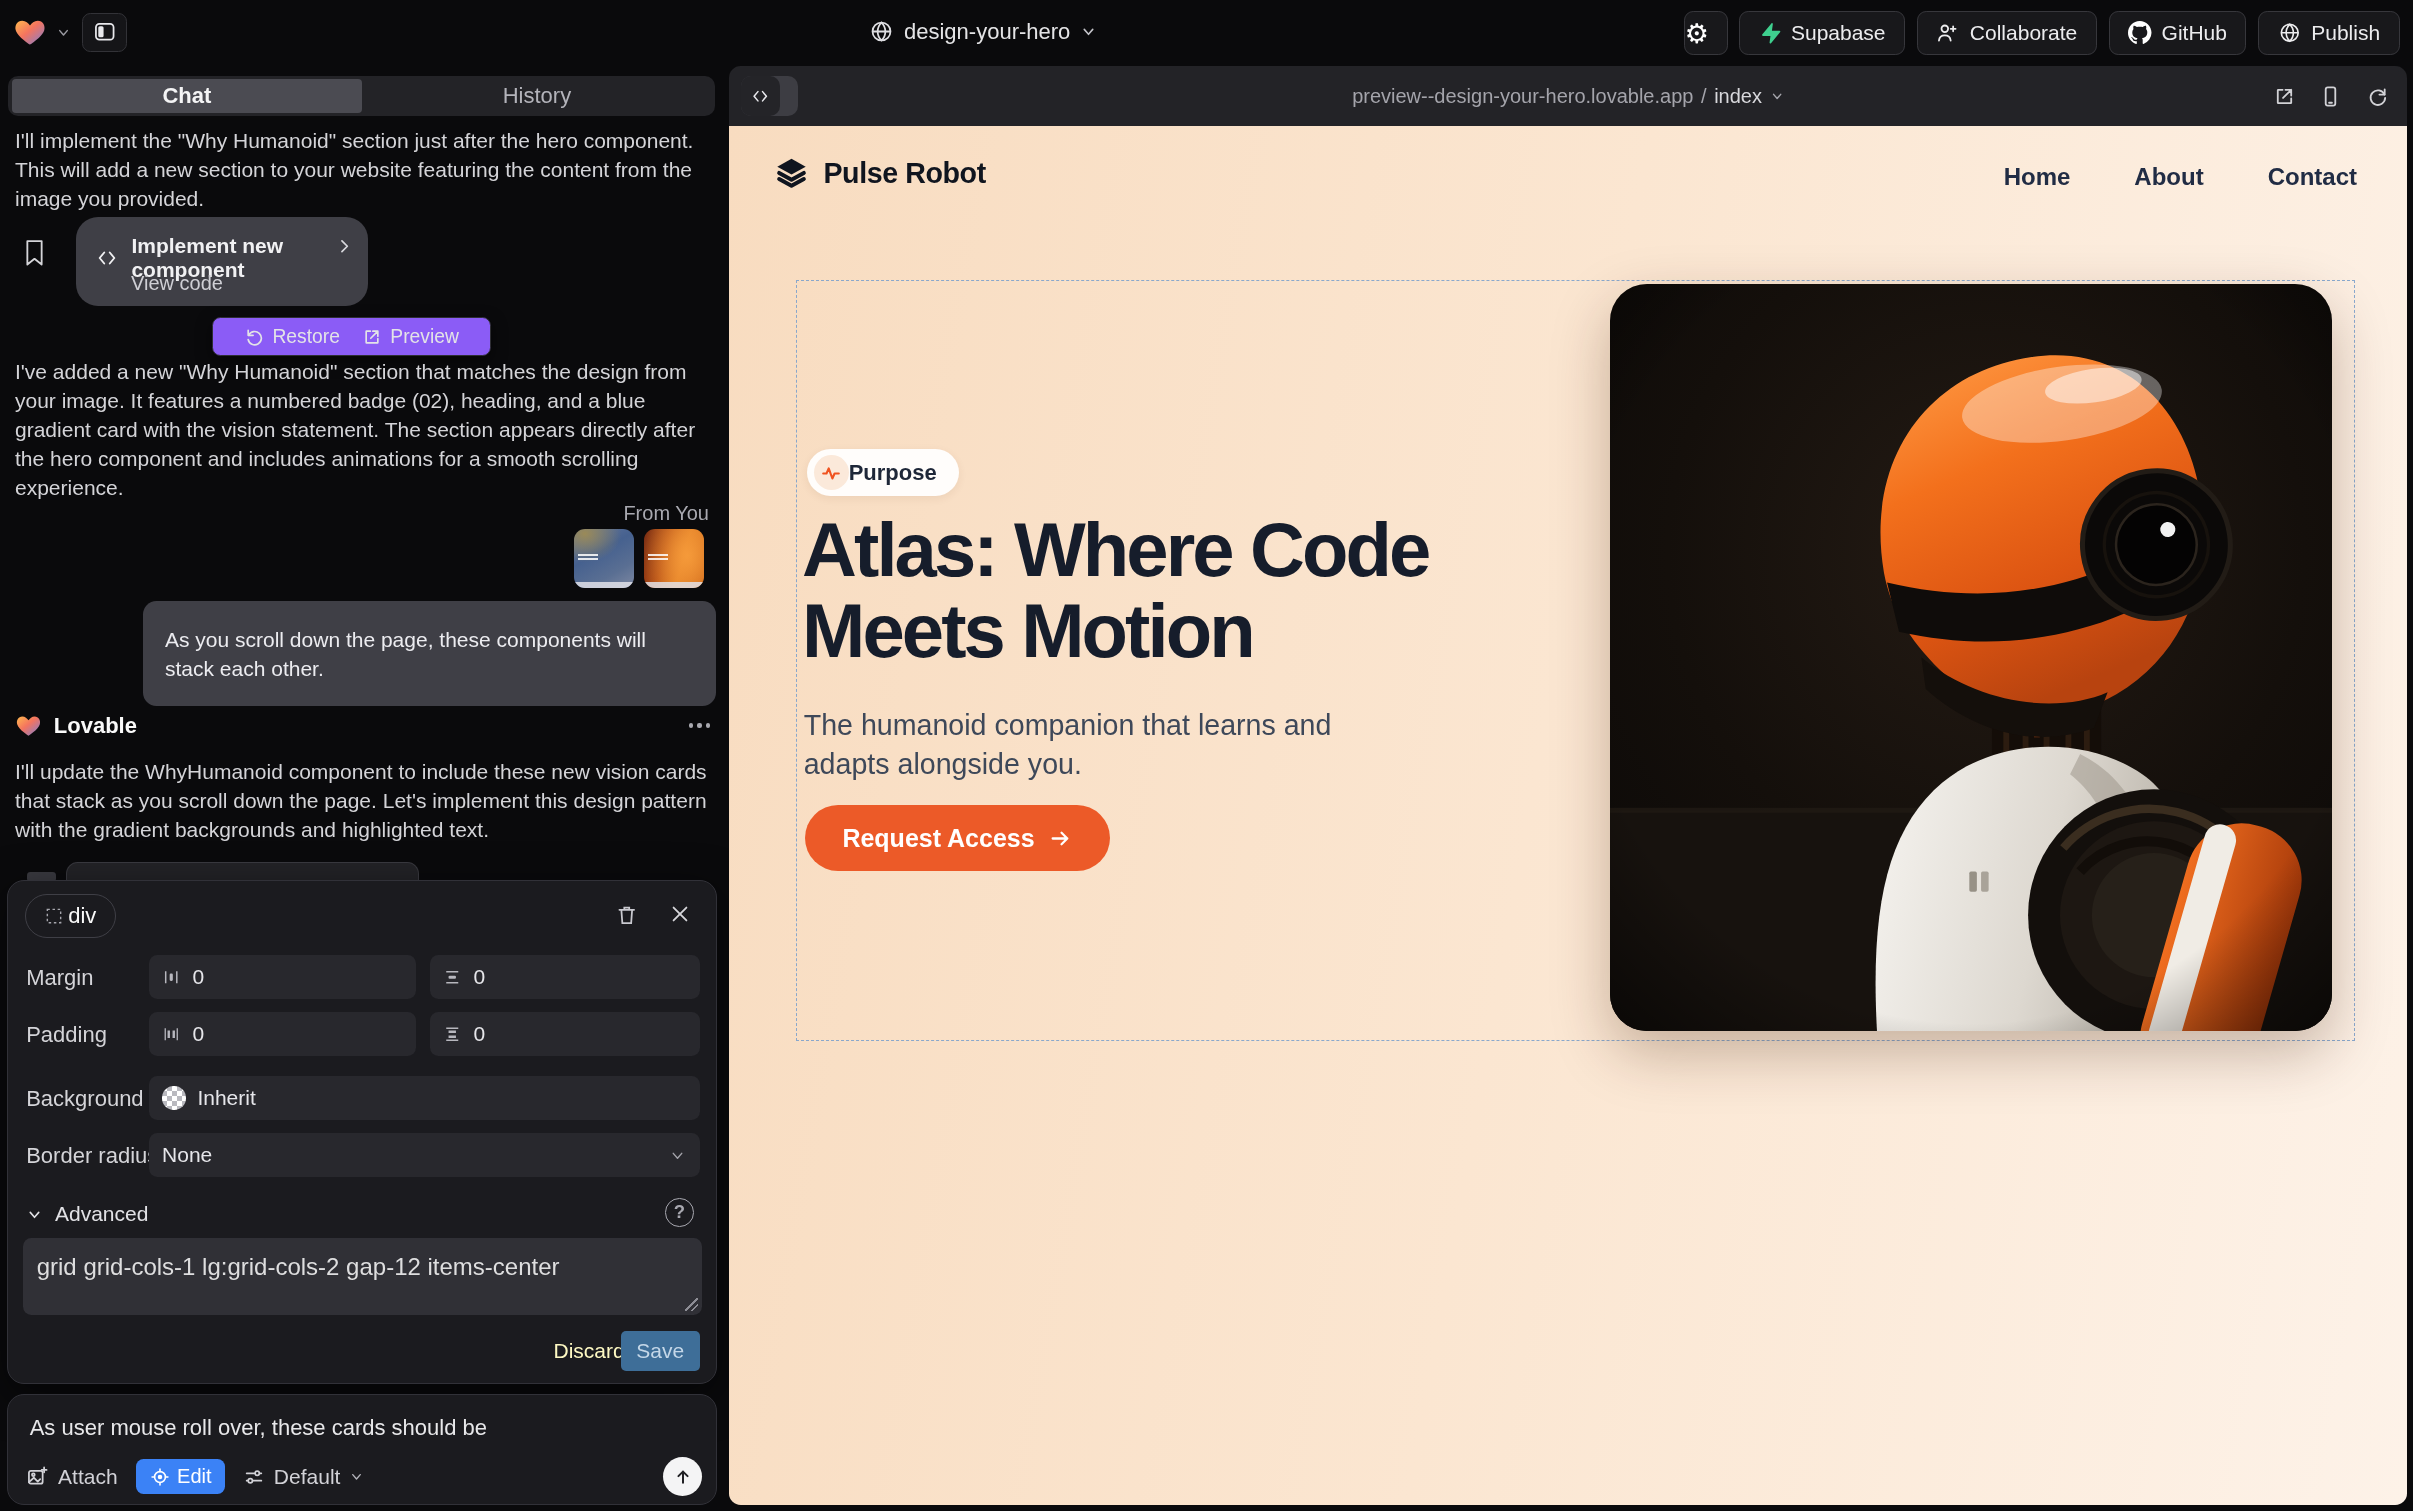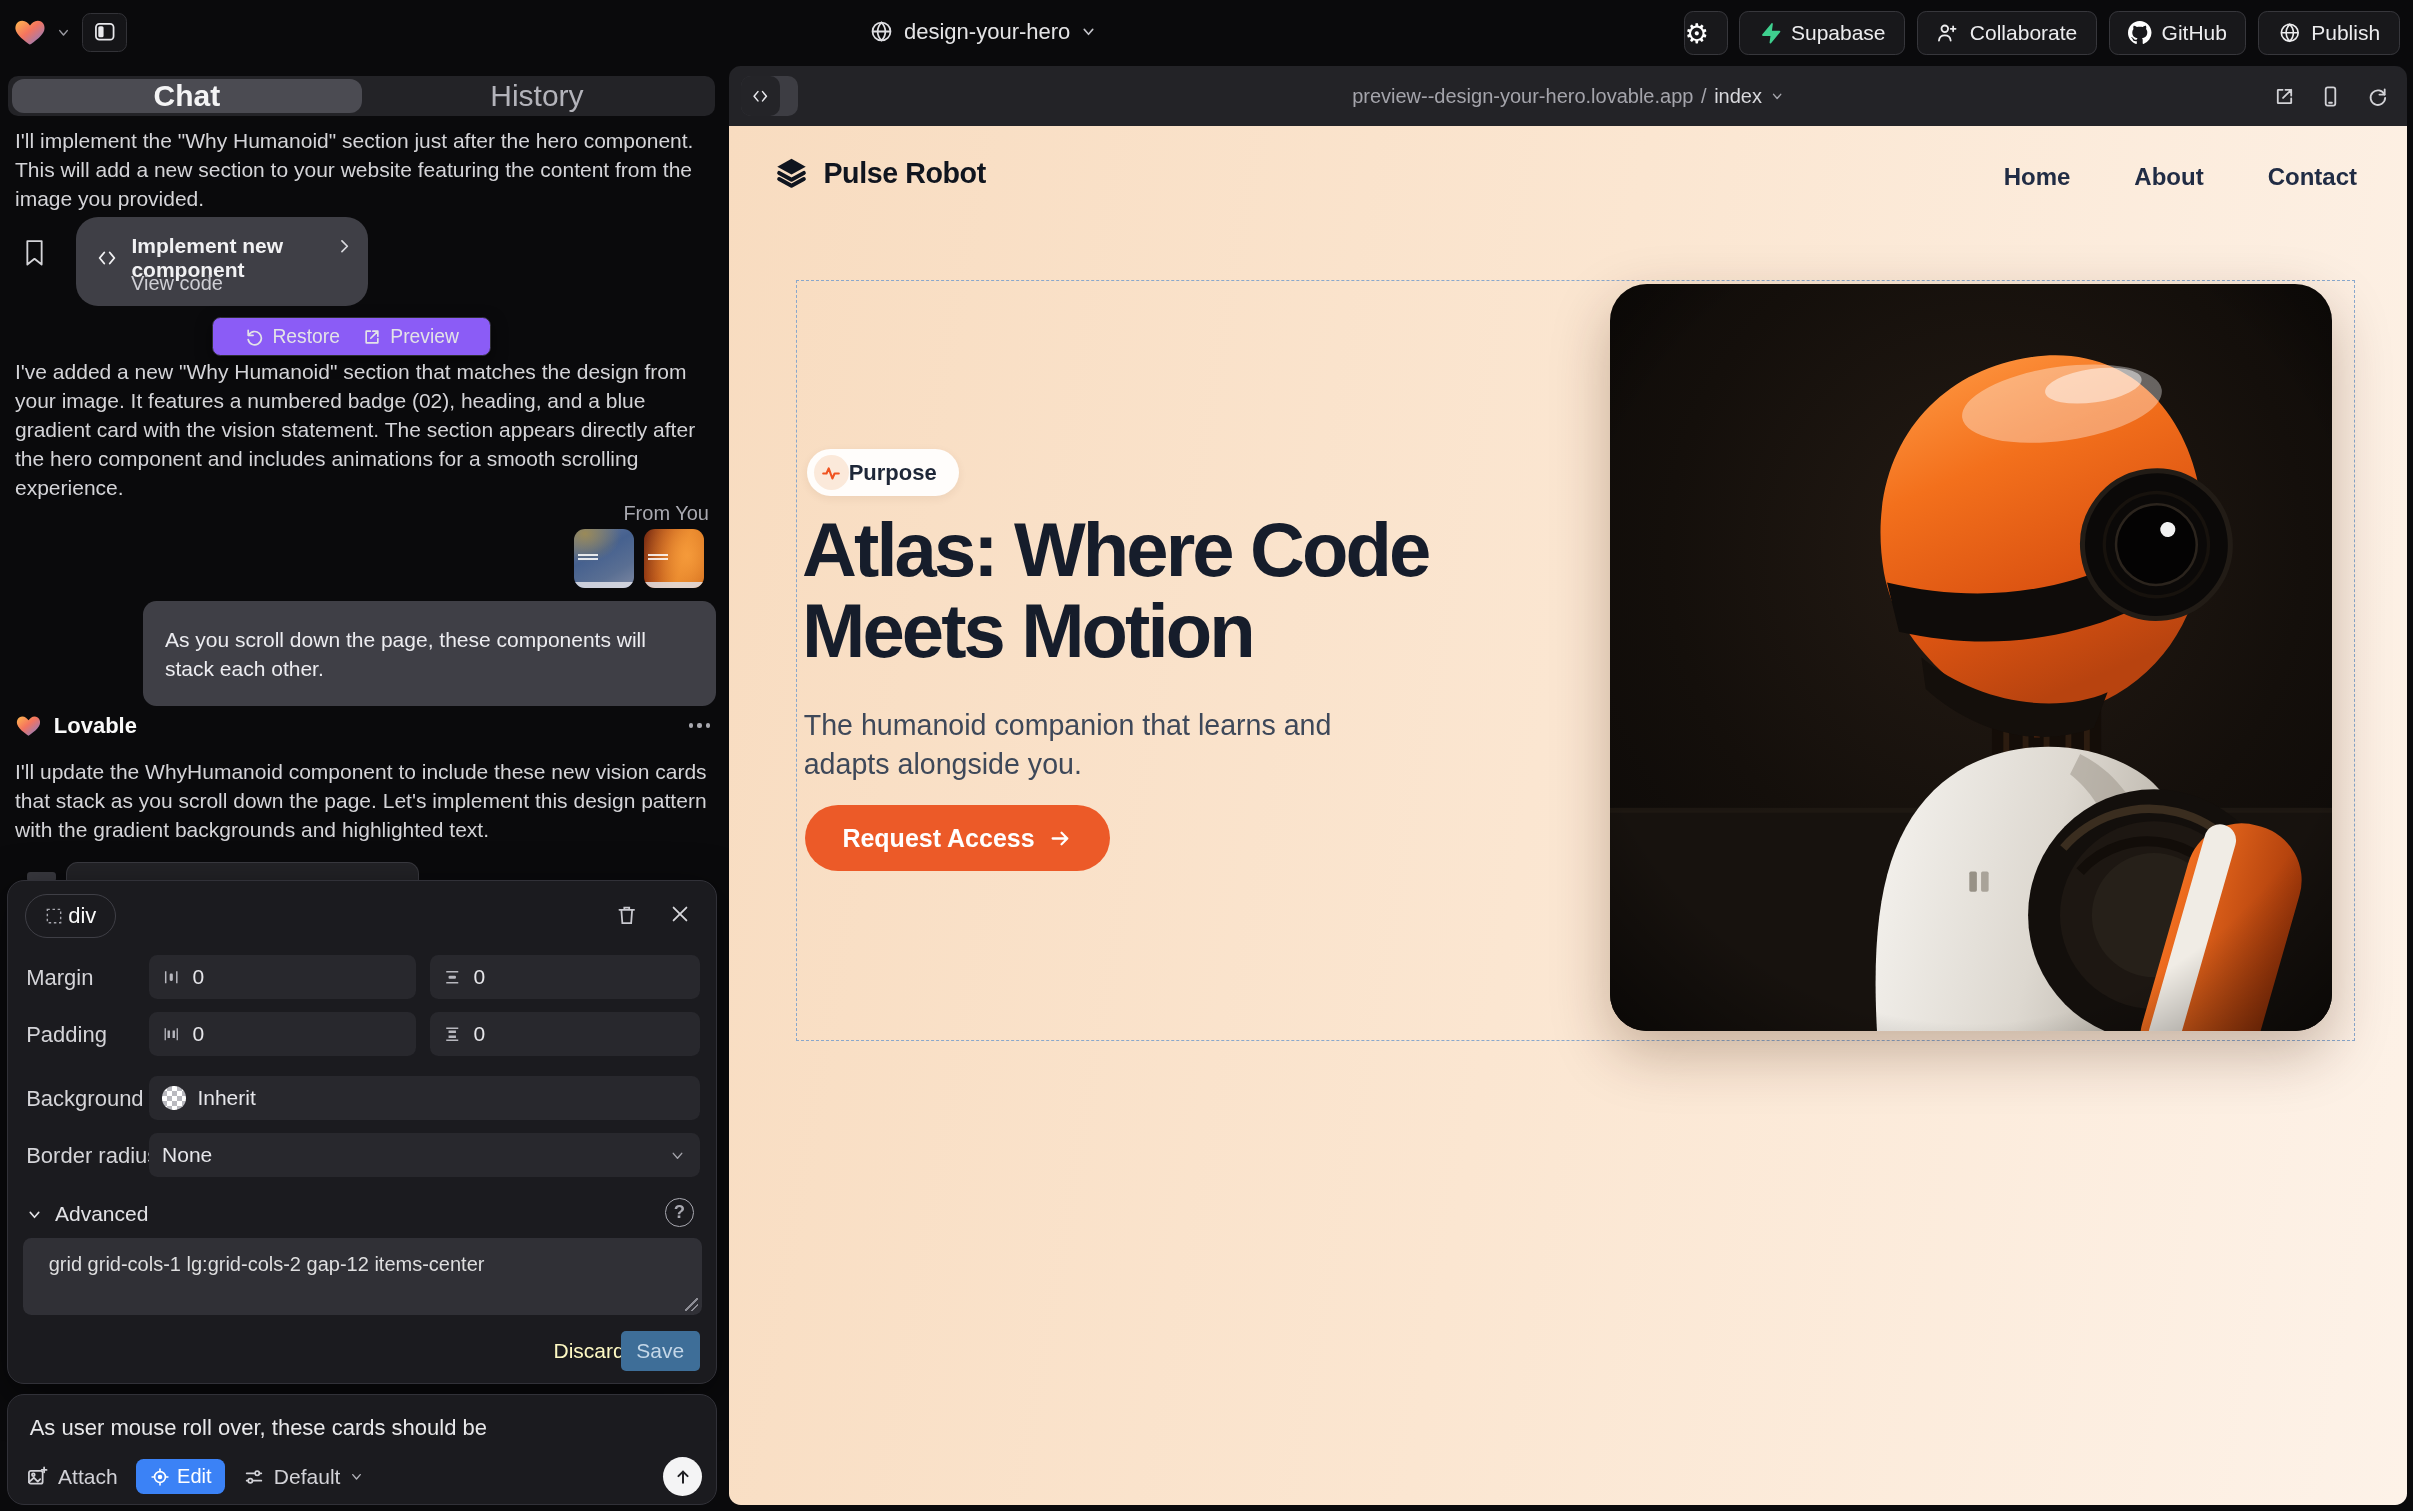--- a/index.html
+++ b/index.html
@@ -15,21 +15,21 @@
   .icon-btn{display:flex;align-items:center;justify-content:center;border:0.8px solid #323237;border-radius:8.4px;background:#151518;color:#e6e6e9;cursor:pointer}
   .toggle-btn{left:82px;top:12.6px;width:45px;height:39px}
   .project-group{left:869px;top:18.5px;display:flex;align-items:center;gap:10px;color:#e4e4e6;font-size:22px}
   .tb-right{right:13.4px;top:11px;display:flex;gap:11.8px;align-items:center}
   .tb-btn{height:44px;display:flex;align-items:center;gap:10px;padding:0 18.5px;border:0.8px solid #37373c;border-radius:9.2px;background:#18181b;color:#ececee;font-size:21px;cursor:pointer}
   .gear-btn{width:44px;height:44px;padding:0}
   .gear-glyph{font-family:"DejaVu Sans",sans-serif;font-size:27px;color:#fff;line-height:1}
 
   
   .tabs{left:8.4px;top:76px;width:707px;height:40px;background:#232327;border-radius:10px;display:flex;padding:3.4px}
-  .tab{flex:1;display:flex;align-items:center;justify-content:center;font-size:30px;color:#b3b3ba;border-radius:12px;cursor:pointer}
+  .tab{flex:1;display:flex;align-items:center;justify-content:center;font-size:22px;color:#b3b3ba;border-radius:4px;cursor:pointer}
   .tab.active{background:#4b4b52;color:#f4f4f5;font-weight:bold}
   .msg{left:15px;width:695px;font-size:21px;line-height:29px;color:#d4d4d8}
   .bookmark{left:22px;top:238px;color:#d4d4d8}
   .comp-card{left:76px;top:217px;width:292px;height:89px;background:#3f3f46;border-radius:22px;cursor:pointer}
   .comp-row1{position:absolute;left:20px;top:17px;display:flex;align-items:center;gap:13.4px;color:#f1f1f3;font-size:21px;font-weight:bold}
   .comp-chev{position:absolute;right:15px;top:20px;color:#d9d9de}
   .comp-sub{position:absolute;left:55px;top:55px;font-size:20px;color:#cfcfd5}
   .hover-bar{left:212px;top:317px;height:39px;display:flex;align-items:center;gap:22px;background:#8b5cf6;border:0.8px solid #2e2e34;border-radius:8.4px;padding:0 31px;box-shadow:0 5px 15px rgba(0,0,0,.5)}
   .hover-item{display:flex;align-items:center;gap:8.4px;font-size:19.3px;color:#e3e3e7;cursor:pointer}
   .from-you{left:15px;top:502px;width:694px;text-align:right;font-size:20px;color:#a9a9b0}
@@ -50,21 +50,21 @@
   .panel{left:6.7px;top:880px;width:710px;height:504px;background:#1b1b1f;border:0.8px solid #313138;border-radius:17px;box-shadow:0 11.8px 42px rgba(0,0,0,.55)}
   .tag-pill{position:absolute;left:17px;top:13.4px;height:44px;display:flex;align-items:center;gap:4px;padding:0 18.5px;border:0.8px solid #3f3f46;border-radius:22px;color:#fafafa;font-size:22px;cursor:pointer}
   .panel-hicon{position:absolute;top:22px;color:#c9c9cf;cursor:pointer}
   .row-label{position:absolute;left:18.5px;font-size:22px;color:#d4d4d8}
   .field{position:absolute;height:44px;background:#28282d;border-radius:8.4px;display:flex;align-items:center;gap:11.8px;padding:0 13.4px;font-size:21px;color:#e6e6ea;cursor:text}
   .field .fic{color:#b7b7be;flex:none}
   .select-chev{margin-left:auto;color:#a3a3aa}
   .adv-row{position:absolute;left:18.5px;top:321px;display:flex;align-items:center;gap:11.8px;color:#e2e2e6;font-size:21px;cursor:pointer}
   .help-circle{position:absolute;right:22px;top:317px;width:28.6px;height:28.6px;border:1.7px solid #a8a8b0;border-radius:50%;color:#a8a8b0;display:flex;align-items:center;justify-content:center;cursor:pointer}
   .help-circle::after{content:"?";font-size:18.5px;font-weight:bold}
-  .classes-input{position:absolute;left:15px;top:357px;width:679px;height:77px;background:#303036;border:none;border-radius:8.4px;resize:none;padding:15px 26px;font-family:"Liberation Sans",sans-serif;font-size:20px;color:#dededf;outline:none}
+  .classes-input{position:absolute;left:15px;top:357px;width:679px;height:77px;background:#303036;border:none;border-radius:8.4px;resize:none;padding:15px 14px;font-family:"Liberation Sans",sans-serif;font-size:24px;color:#dededf;outline:none}
   .resize-grip{position:absolute;left:677px;top:417px;width:13.4px;height:13.4px;background:linear-gradient(135deg,transparent 0 46%,#8d8d95 46% 54%,transparent 54% 70%,#8d8d95 70% 78%,transparent 78%)}
   .discard-btn{position:absolute;left:534px;top:450px;height:40px;display:flex;align-items:center;padding:0 11.8px;font-size:21px;color:#fef9c3;background:none;border:none;cursor:pointer;font-family:inherit}
   .save-btn{position:absolute;left:613px;top:450px;width:79px;height:40px;border:none;border-radius:5px;background:#3e6e98;color:#c4d7e8;font-size:21px;cursor:pointer;font-family:inherit}
 
   
   .composer{left:6.7px;top:1394px;width:710px;height:111px;background:#1b1b1f;border:0.8px solid #313138;border-radius:17px}
   .draft{position:absolute;left:22px;top:20px;font-size:22px;color:#e8e8ea}
   .composer-row{position:absolute;left:18.5px;right:13.4px;top:62px;height:39px;display:flex;align-items:center;gap:18.5px}
   .c-btn{display:flex;align-items:center;gap:8.4px;font-size:21px;color:#d2d2d7;background:none;border:none;cursor:pointer;font-family:inherit}
   .edit-pill{height:35px;padding:0 13.4px;border-radius:7.6px;background:#3b82f6;color:#ffffff;display:flex;align-items:center;gap:7.6px;font-size:20px;cursor:pointer}

